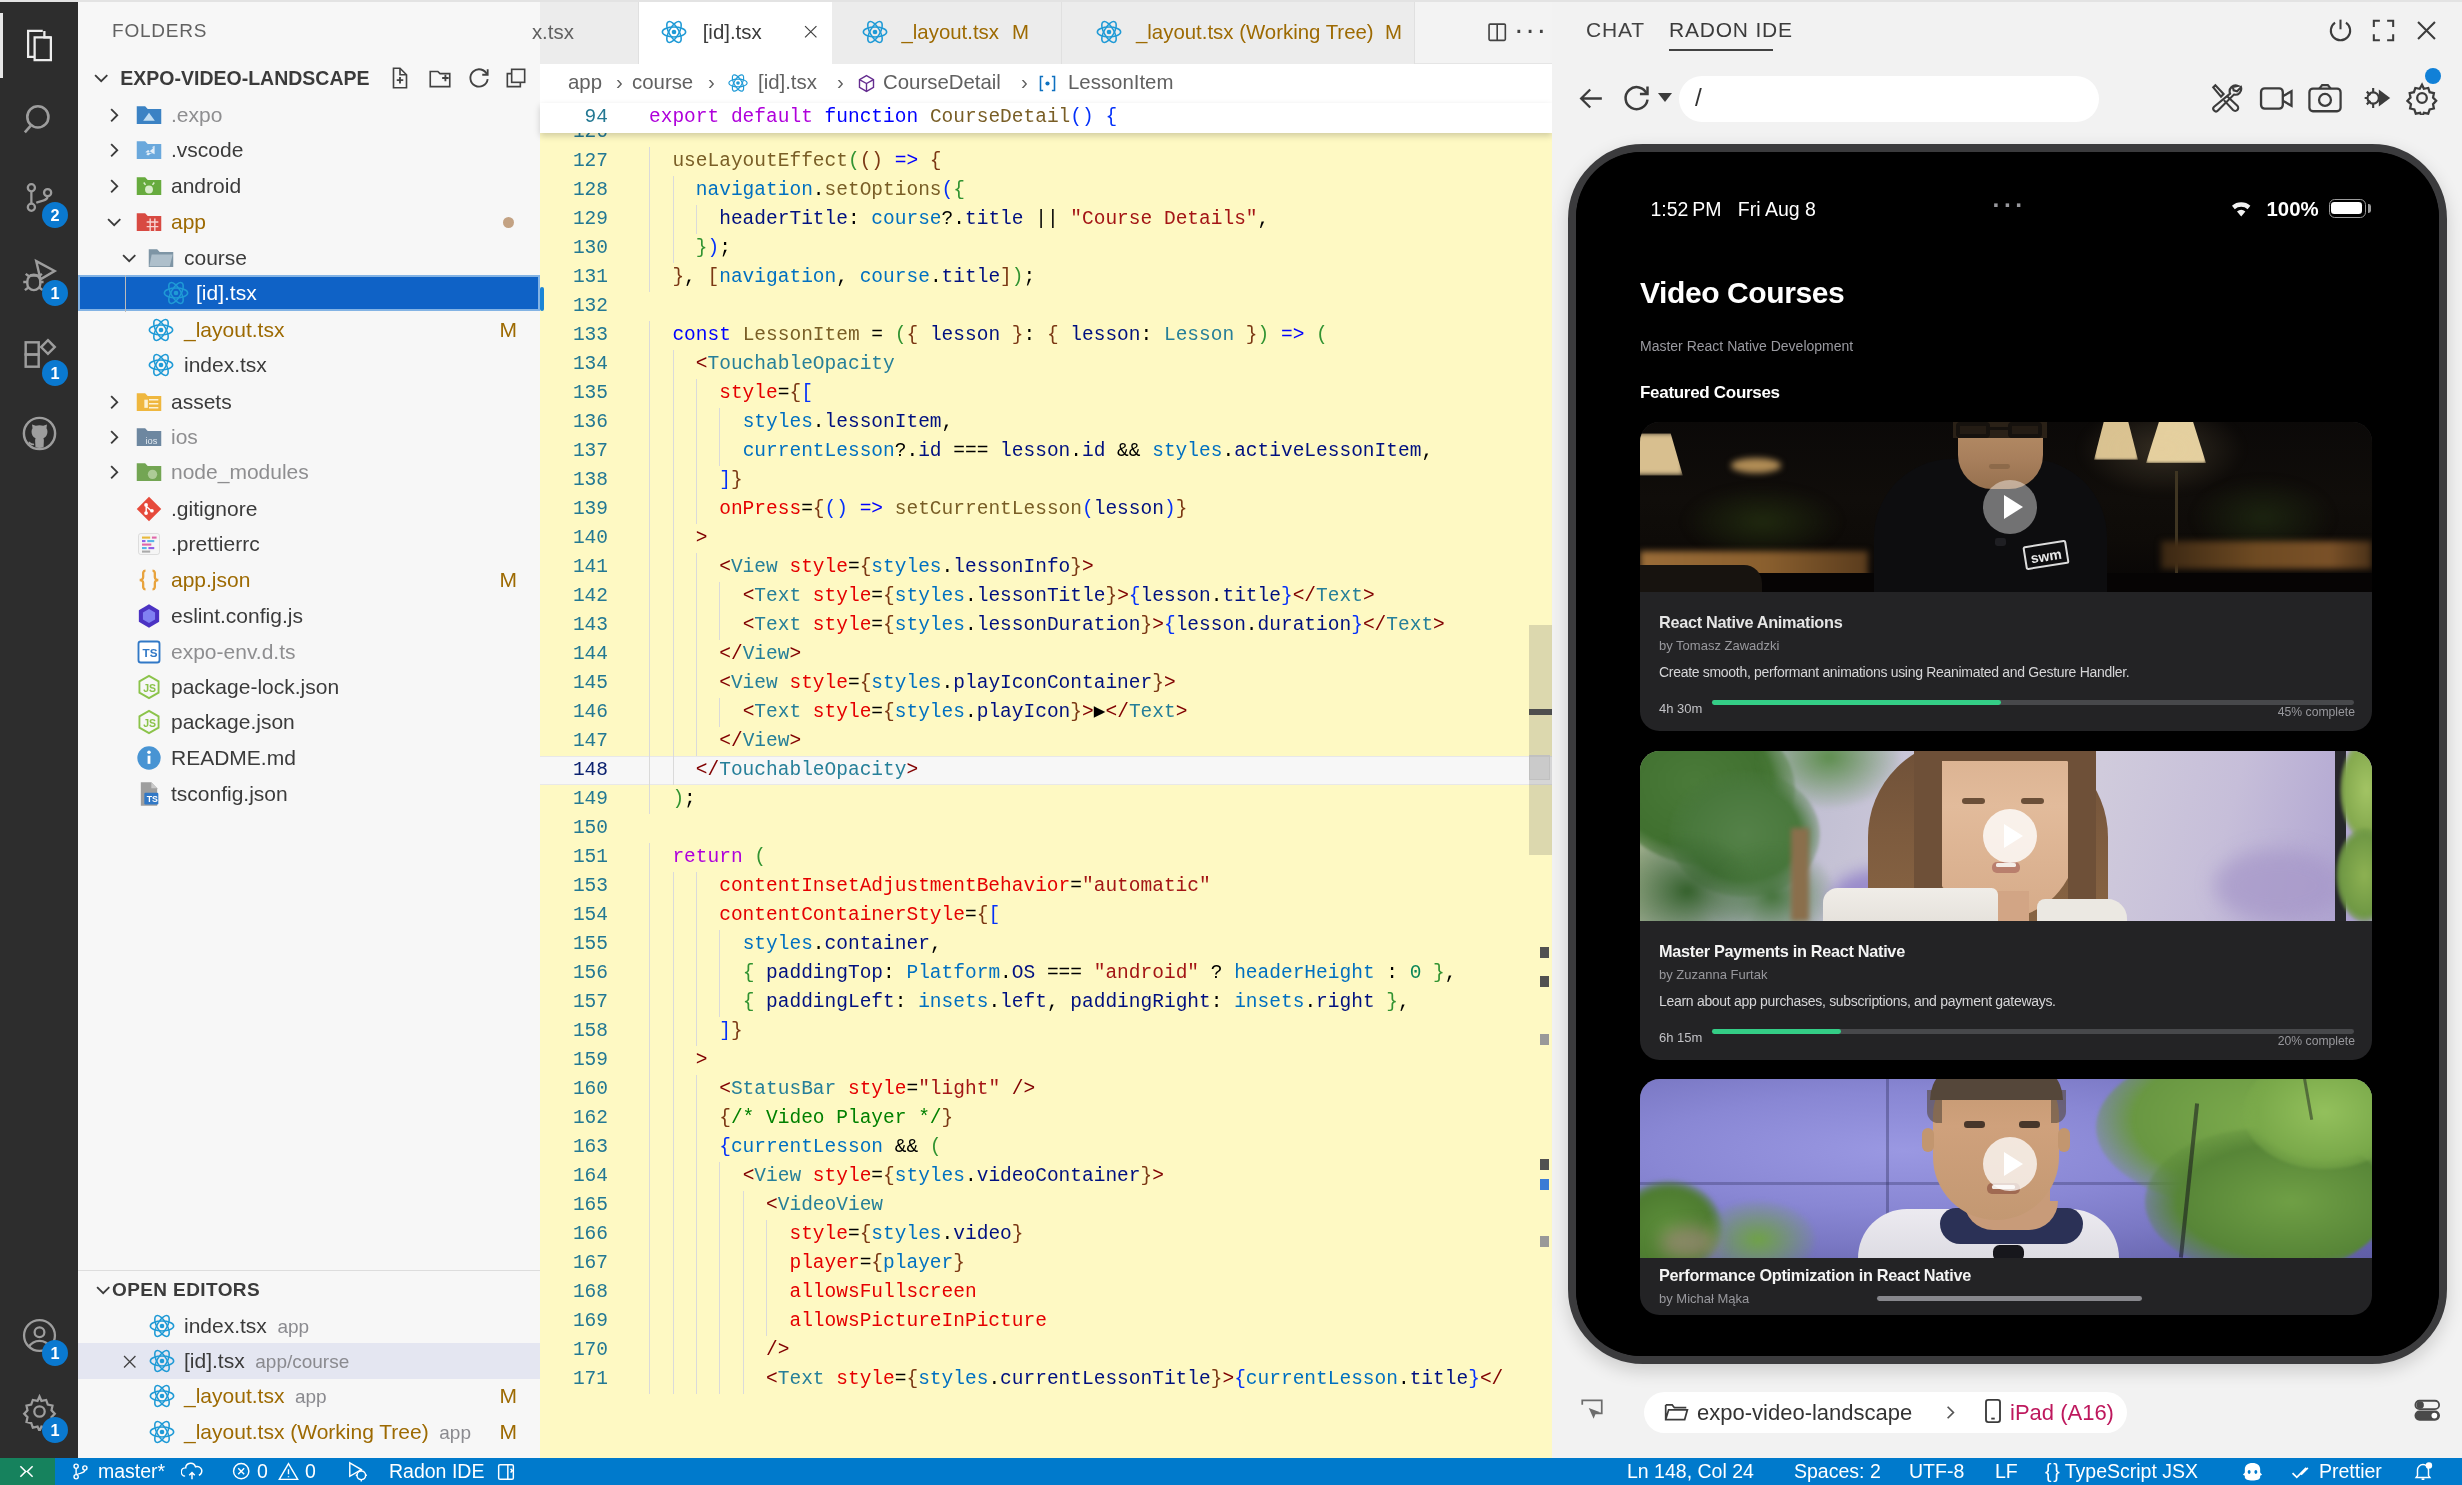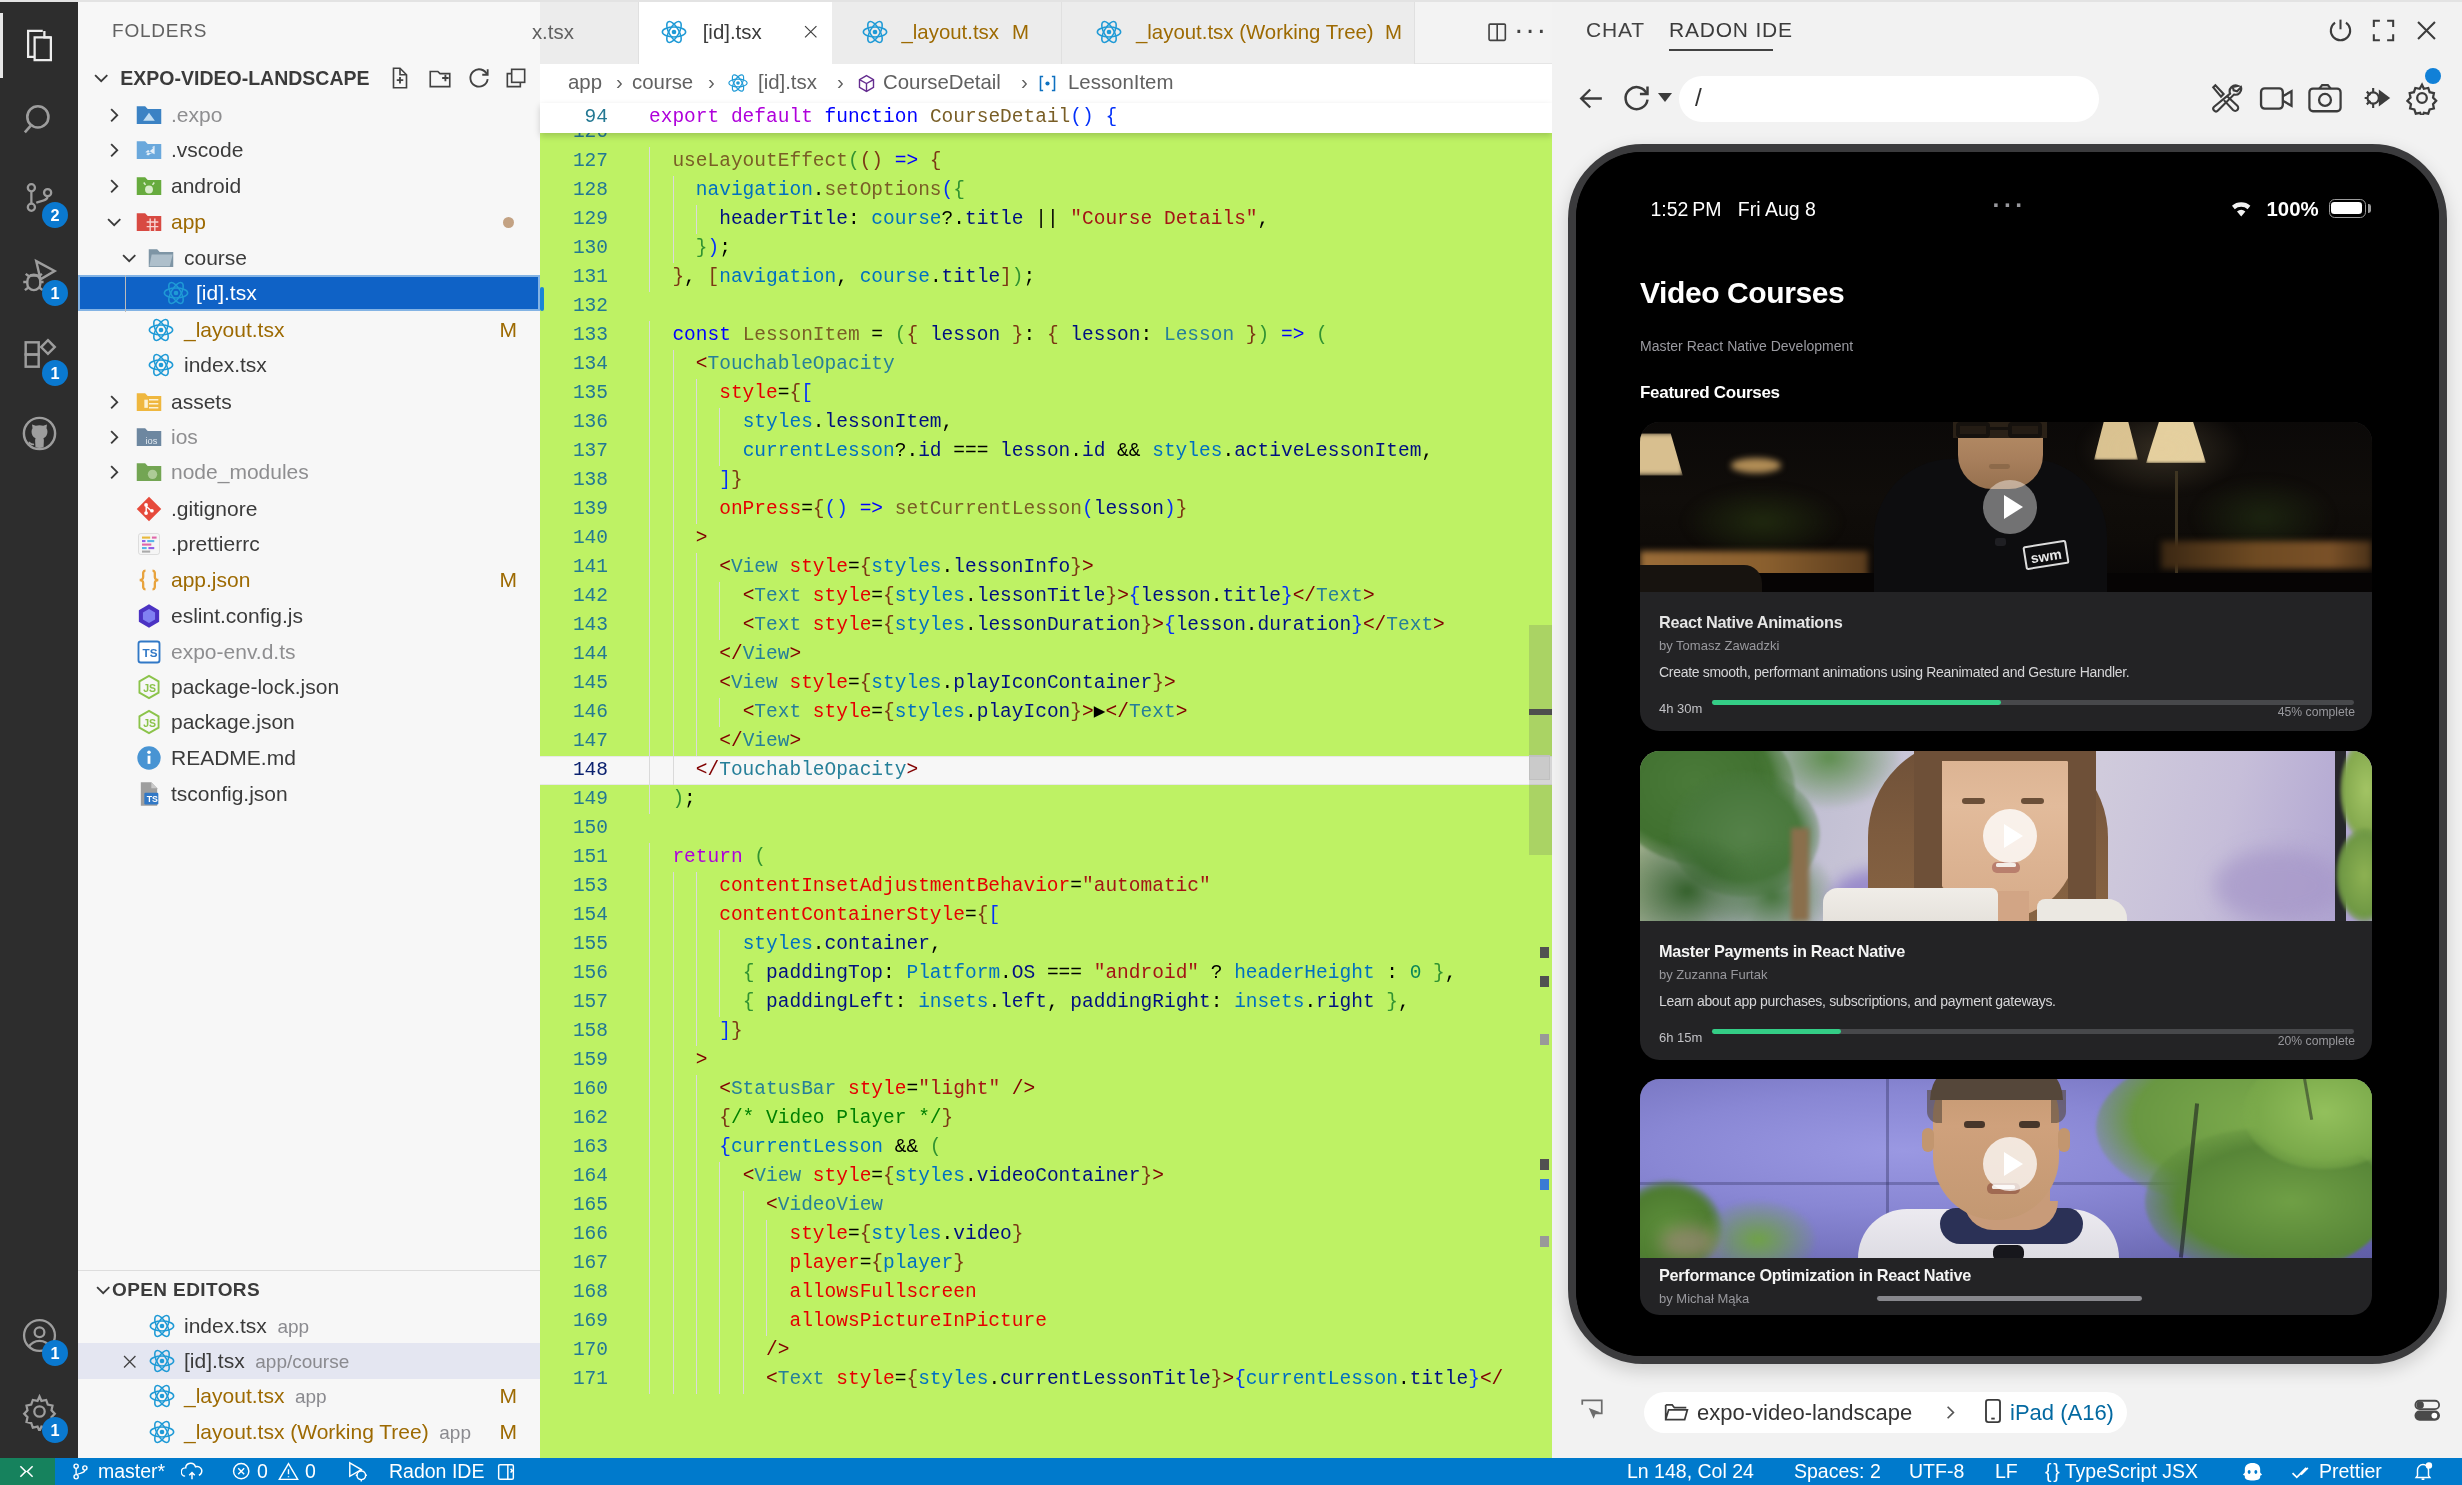--- a/index.html
+++ b/index.html
@@ -11,21 +11,21 @@
 .aicon{position:absolute;left:19.5px;width:39px;height:39px;color:#9d9d9d}
 .badge{position:absolute;background:#0a79d0;color:#fff;border-radius:50%;width:26px;height:26px;font-size:16.3px;display:flex;align-items:center;justify-content:center;font-weight:700}
 
 #sbar{position:absolute;left:78px;top:0;width:462px;height:1458px;background:#f7f7f7}
 .row{position:absolute;left:0;width:462px;height:36px;display:flex;align-items:center;white-space:nowrap}
 .chev{width:24.4px;height:24.4px;color:#3b3b3b;flex:0 0 auto}
 .fic{width:28px;height:28px;flex:0 0 auto;margin-right:9.8px}
 .gray{color:#8e8e90}.mod{color:#9d6a02}
 .mbadge{position:absolute;right:23px;color:#9d6a02;font-weight:400}
 
-#editor{position:absolute;left:540px;top:0;width:1012px;height:1458px;background:#bef264}
+#editor{position:absolute;left:540px;top:0;width:1012px;height:1458px;background:#fef9c3}
 .tabs{position:absolute;left:0;top:0;width:1012px;height:64px;background:#f3f3f3;border-bottom:1.6px solid #e5e5e5}
 .tab{position:absolute;top:0;height:64px;display:flex;align-items:center;font-size:20.4px;border-right:1.6px solid #e0e0e0;background:#ececec;color:#616161}
 .code,#gut{font-family:"Liberation Mono",monospace;font-size:19.5px;line-height:29px;white-space:pre;color:#000}
 .ln{position:relative;height:29px}
 .no{position:absolute;left:0;width:68px;text-align:right;color:#237893;font-family:"Liberation Mono",monospace;font-size:19.5px;line-height:29px}
 .ct{position:absolute;left:109px;top:0}
 .gd{position:absolute;top:0;height:29px;width:0;border-left:1.6px solid #dadada}
 .k{color:#AF00DB}.bl{color:#0000FF}.f{color:#795E26}.v{color:#001080}.c{color:#0070C1}.t{color:#267F99}.s{color:#A31515}.n{color:#098658}.g{color:#008000}.r{color:#E50000}.m{color:#800000}.d1{color:#0431FA}.d2{color:#319331}.d3{color:#7B3814}
 
 #panel{position:absolute;left:1552px;top:0;width:910px;height:1458px;background:#f2f2f2}
@@ -904,21 +904,21 @@
       <path d="M2.5 5.5V19h17.5l2.5-9H5.2L2.5 19"></path>
     </svg>
  <div style="position:absolute;left:145px;top:1400px;font-size:22px;color:#333">expo-video-landscape</div>
  <svg style="position:absolute;left:387px;top:1401px;width:23px;height:23px" viewBox="0 0 24 24" fill="none" stroke="#555" stroke-width="1.8">
       <path d="M9 6l6 6-6 6"></path>
     </svg>
  <svg style="position:absolute;left:427px;top:1397px;width:28px;height:28px" viewBox="0 0 24 24" fill="none" stroke="#3c3c3c" stroke-width="1.6">
       <rect x="6" y="2.5" width="12" height="19" rx="2"></rect>
       <path d="M10.5 18.5h3"></path>
     </svg>
- <div style="position:absolute;left:458px;top:1400px;font-size:22px;color:#0369a1">iPad (A16)</div>
+ <div style="position:absolute;left:458px;top:1400px;font-size:22px;color:#be185d">iPad (A16)</div>
  <svg style="position:absolute;left:861px;top:1396px;width:28.5px;height:28.5px" viewBox="0 0 24 24" fill="none" stroke="#4a4a4a" stroke-width="1.5">
       <rect x="2" y="4" width="20" height="7" rx="3.5"></rect>
       <circle cx="6" cy="7.5" r="2.4" fill="#4a4a4a"></circle>
       <rect x="2" y="13" width="20" height="7" rx="3.5" fill="#4a4a4a"></rect>
       <circle cx="18" cy="16.5" r="2.4" fill="#fff" stroke="none"></circle>
     </svg>
 </div>
 <div style="position:absolute;left:1576px;top:152px;width:863px;height:1204px;border-radius:65px;overflow:hidden;font-family:'Liberation Sans',sans-serif">
 <div style="position:absolute;left:64px;top:124px;font-size:30px;font-weight:700;color:#fff;letter-spacing:-0.4px">Video Courses</div>
 <div style="position:absolute;left:64px;top:186px;font-size:14px;color:#9a9aa0">Master React Native Development</div>

